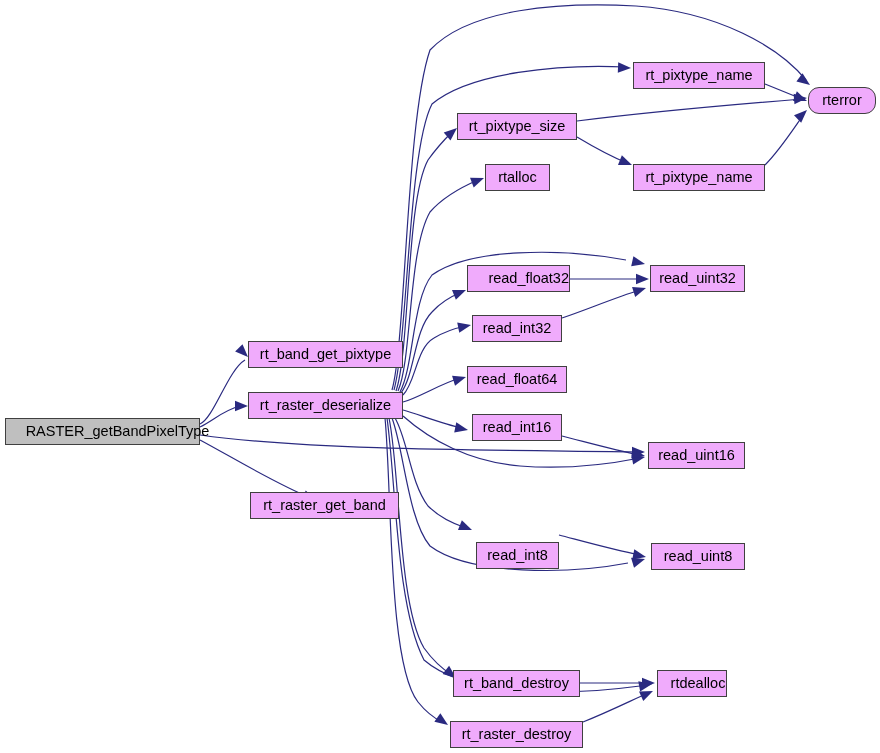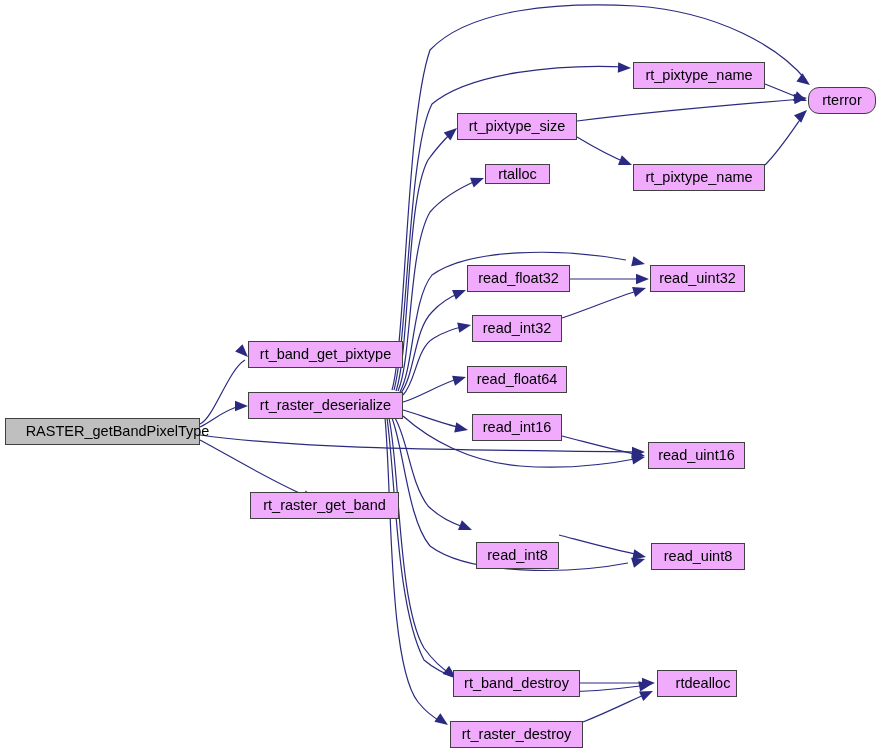--- a/index.html
+++ b/index.html
@@ -183,30 +183,30 @@
       </div>
       <div class="node" style="left: 250px; top: 492px; width: 149px; height: 27px;">
         <span class="node-label">rt_raster_get_band</span>
       </div>
       <div class="node" style="left: 633px; top: 62px; width: 132px; height: 27px;">
         <span class="node-label">rt_pixtype_name</span>
       </div>
       <div class="node" style="left: 457px; top: 113px; width: 120px; height: 27px;">
         <span class="node-label">rt_pixtype_size</span>
       </div>
-      <div class="node" style="left: 485px; top: 164px; width: 65px; height: 20px;">
+      <div class="node" style="left: 485px; top: 164px; width: 65px; height: 27px;">
         <span class="node-label">rtalloc</span>
       </div>
       <div class="node" style="left: 633px; top: 164px; width: 132px; height: 27px;">
         <span class="node-label">rt_pixtype_name</span>
       </div>
       <div class="node" style="left: 808px; top: 87px; width: 68px; height: 27px; border-radius: 11px;">
         <span class="node-label">rterror</span>
       </div>
-      <div class="node" style="left: 467px; top: 265px; width: 103px; height: 27px;">
+      <div class="node" style="left: 467px; top: 265px; width: 103px; height: 27px; justify-content: flex-end;">
         <span class="node-label">read_float32</span>
       </div>
       <div class="node" style="left: 650px; top: 265px; width: 95px; height: 27px;">
         <span class="node-label">read_uint32</span>
       </div>
       <div class="node" style="left: 472px; top: 315px; width: 90px; height: 27px;">
         <span class="node-label">read_int32</span>
       </div>
       <div class="node" style="left: 467px; top: 366px; width: 100px; height: 27px;">
         <span class="node-label">read_float64</span>
@@ -219,20 +219,20 @@
       </div>
       <div class="node" style="left: 476px; top: 518px; width: 83px; height: 27px; margin-top: 24px;">
         <span class="node-label">read_int8</span>
       </div>
       <div class="node" style="left: 651px; top: 543px; width: 94px; height: 27px;">
         <span class="node-label">read_uint8</span>
       </div>
       <div class="node" style="left: 453px; top: 670px; width: 127px; height: 27px;">
         <span class="node-label">rt_band_destroy</span>
       </div>
-      <div class="node" style="left: 657px; top: 670px; width: 80px; height: 27px; padding-left: 12px;">
+      <div class="node" style="left: 657px; top: 670px; width: 70px; height: 27px; padding-left: 12px;">
         <span class="node-label">rtdealloc</span>
       </div>
       <div class="node" style="left: 450px; top: 721px; width: 133px; height: 27px;">
         <span class="node-label">rt_raster_destroy</span>
       </div>
     </div>
 </div>
 
 </body></html>

